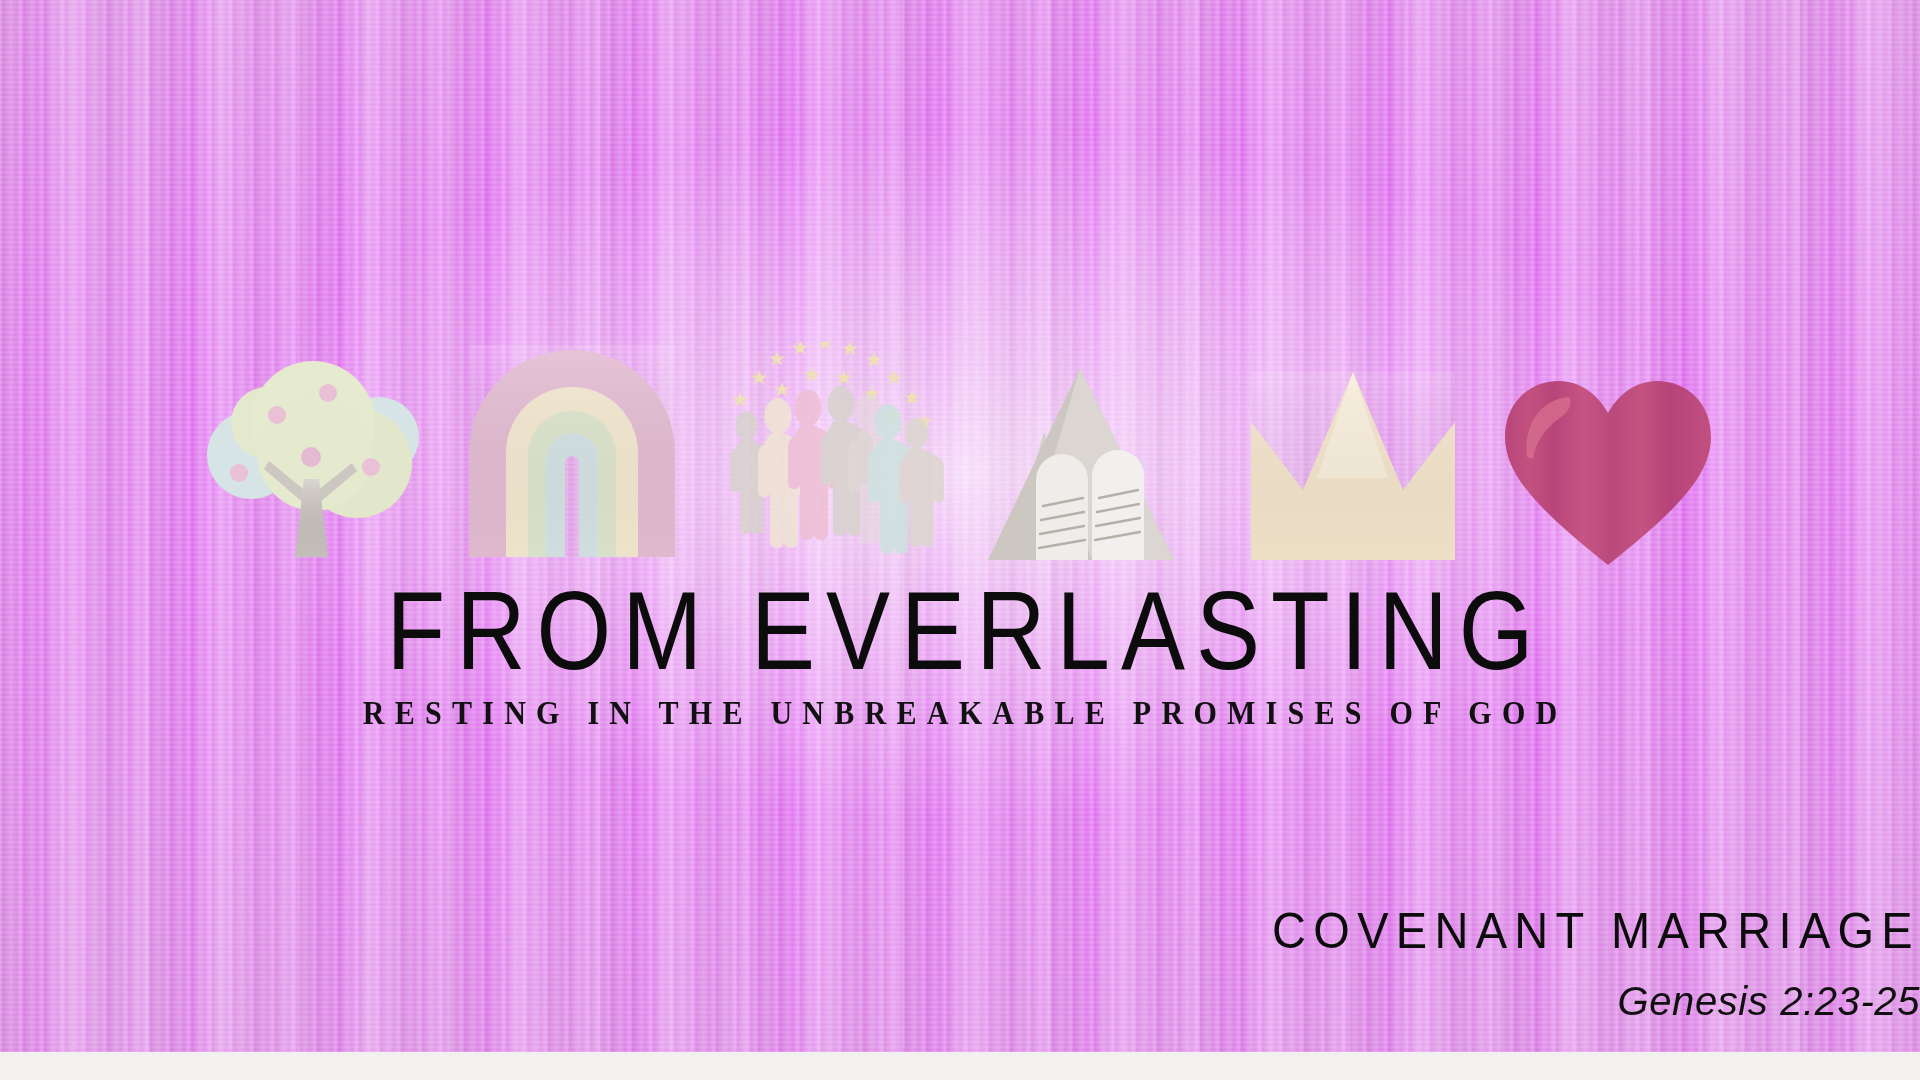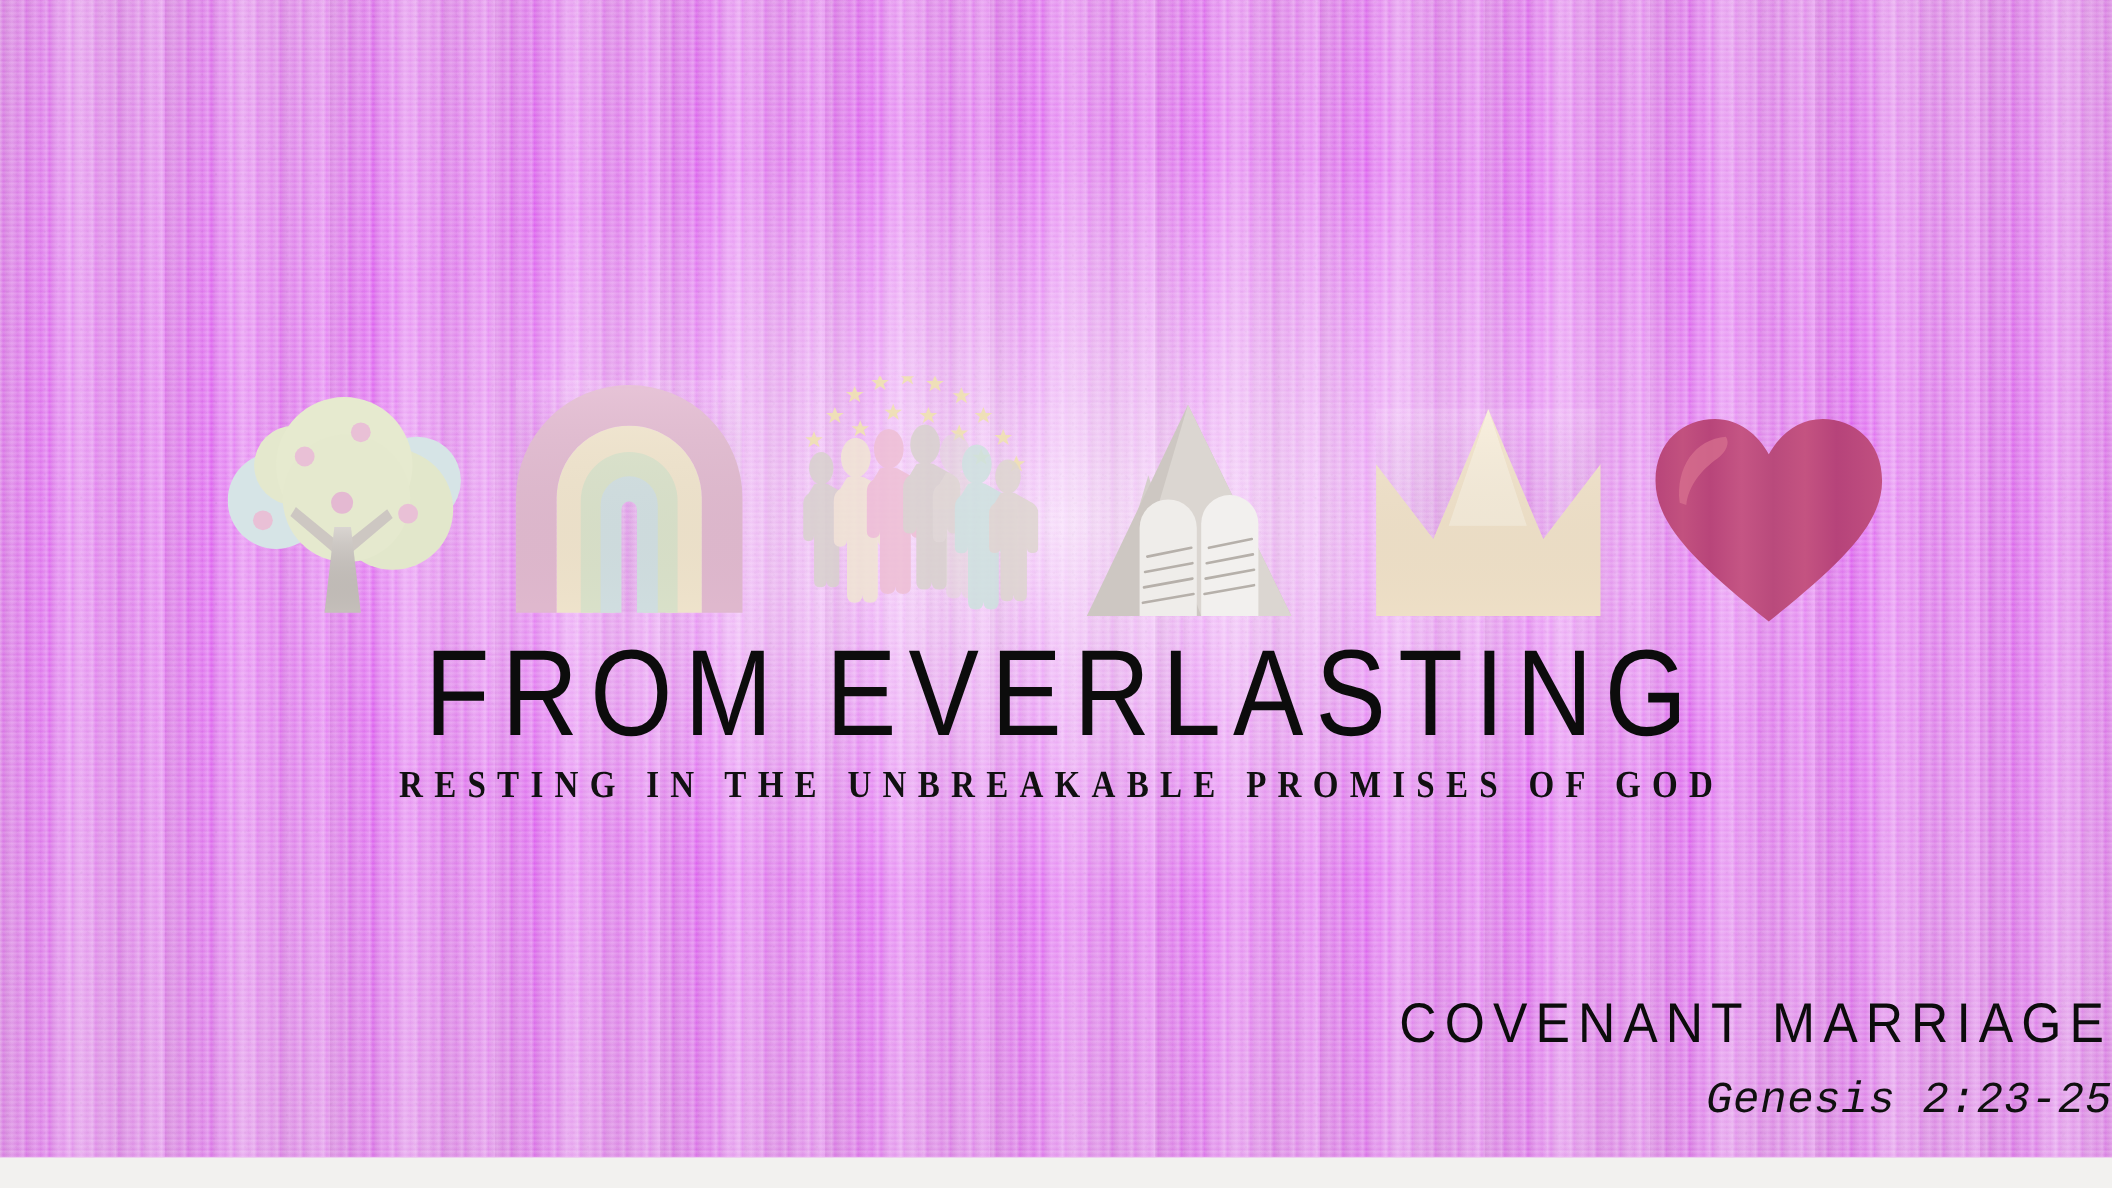--- a/index.html
+++ b/index.html
@@ -105,21 +105,21 @@
     font-family:"Liberation Sans","DejaVu Sans",sans-serif;
     font-weight:400;
     font-size:47px;
     letter-spacing:.155em;
     color:#0c0c0c;
     margin:0;padding-left:.155em;
     transform:scaleY(1.08);
     transform-origin:center top;
   }
   #scripture-ref{
-    font-family:Liberation Mono, monospace;
+    font-family:Liberation Sans, sans-serif;
     font-style:italic;
     font-weight:400;
     font-size:40px;
     letter-spacing:.015em;
     color:#101010;
     margin:0;
     margin-top:24px;
   }
 </style>
 </head>

